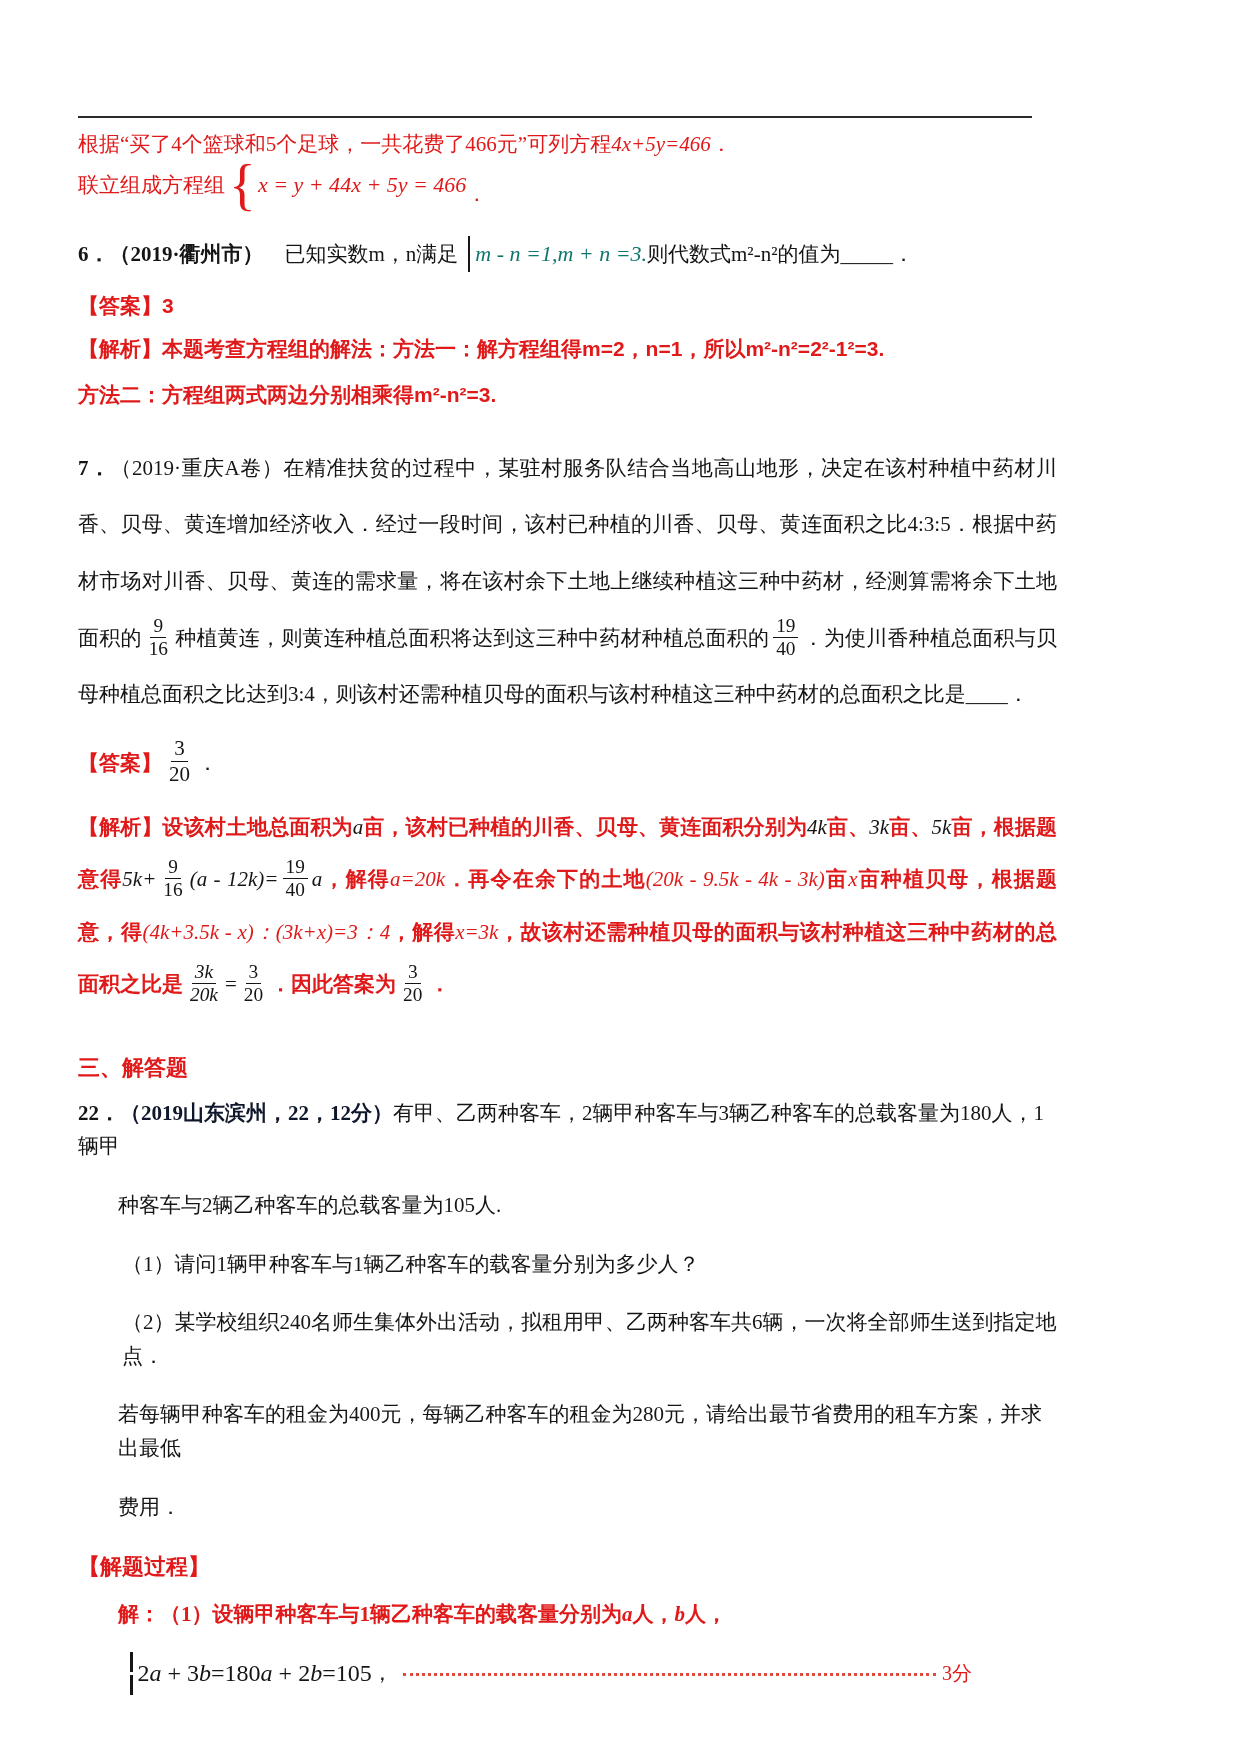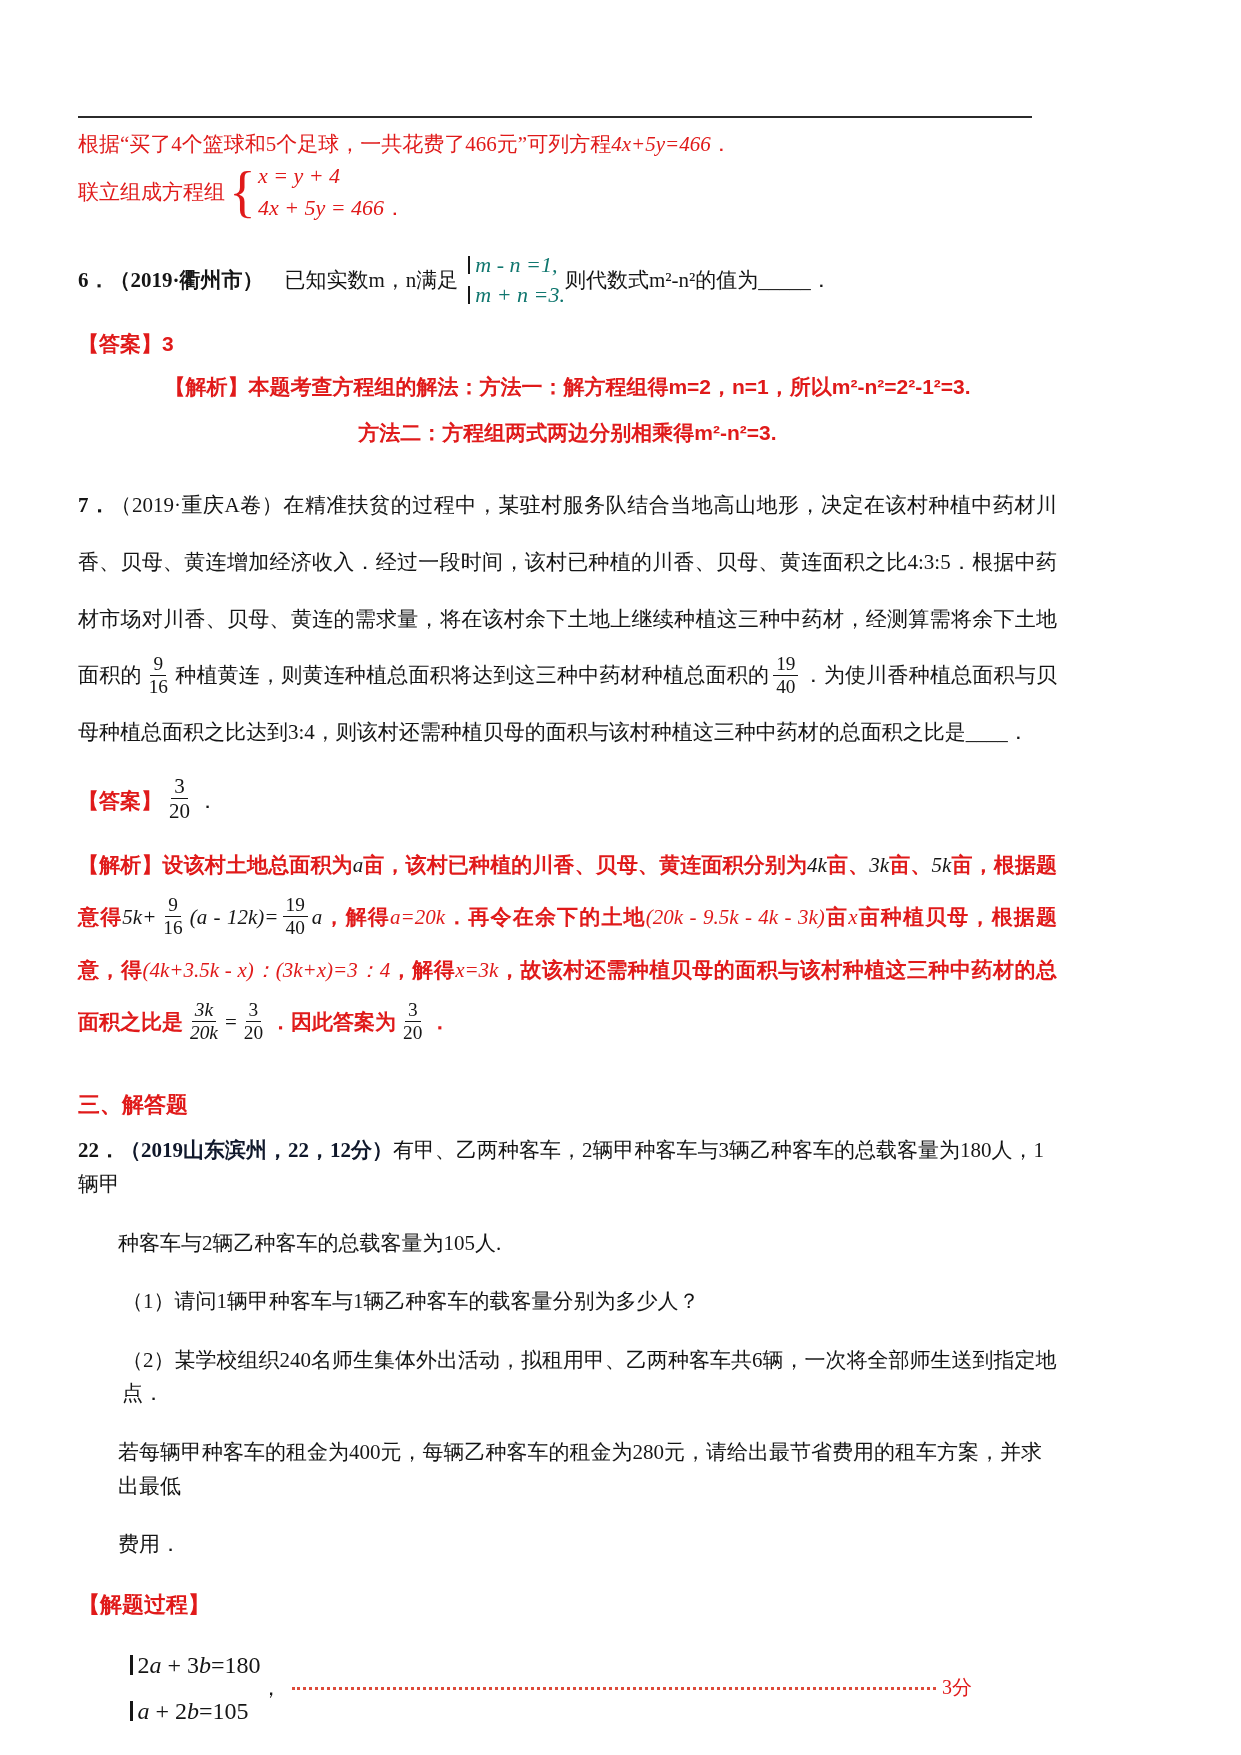--- a/index.html
+++ b/index.html
@@ -14,29 +14,29 @@
     font-size:21px;
     color:#151515;
   }
   .top-rule{margin-top:116px;width:954px;border-top:2px solid #2b2b2b;}
   .line{margin-top:12px;}
   .row{display:flex;align-items:center;}
   .red-kai{color:#e01a1a;font-family:"Liberation Serif","DejaVu Serif",serif;}
   .red-bold{color:#e01a1a;font-weight:700;font-family:"Liberation Sans","DejaVu Sans",sans-serif;}
   .black{color:#151515;}
   .brace{font-size:56px;line-height:0.9;font-weight:400;margin:0 2px 0 4px;}
-  .stack{display:inline-flex;flex-direction:column;align-items:flex-start;}
+  .stack{display:inline-flex;flex-direction:row;align-items:flex-start;}
   .stack .eq{font-style:italic;line-height:32px;font-size:22px;white-space:pre;}
   .period-bottom{align-self:flex-end;padding-bottom:2px;}
   .ticks{display:inline-flex;flex-direction:column;justify-content:space-around;align-self:stretch;margin:0 5px 0 10px;}
   .tick{width:2px;height:18px;background:#161616;}
   .q6row{margin-top:26px;}
   .q6row .stack .eq{color:#0f766e;line-height:30px;}
   .ans1{margin-top:20px;}
-  .ana{line-height:1.6;text-align:center;}
+  .ana{line-height:1.6;}
   .q7p{margin-top:28px;line-height:2.7;text-align:justify;}
   .ans2{margin-top:4px;min-height:72px;}
   .anaq7{margin-top:2px;line-height:2.45;text-align:justify;}
   .sec3{margin-top:42px;font-size:22px;}
   .q22{margin-top:14px;}
   .q22 .ln{line-height:1.6;margin-bottom:25px;}
   .ind40{margin-left:40px;}
   .ind44{margin-left:44px;}
   .label-process{margin-top:28px;font-size:22px;}
   .sol-line{margin-top:18px;margin-left:40px;color:#e01a1a;font-family:"Liberation Serif","DejaVu Serif",serif;font-weight:700;}
@@ -138,20 +138,21 @@
     <div class="ln"><span class="s-b">22．</span><span class="s-p">（2019山东滨州，22，12分）</span><span>有甲、乙两种客车，2辆甲种客车与3辆乙种客车的总载客量为180人，1辆甲</span></div>
     <div class="ln ind40">种客车与2辆乙种客车的总载客量为105人.</div>
     <div class="ln ind44">（1）请问1辆甲种客车与1辆乙种客车的载客量分别为多少人？</div>
     <div class="ln ind44">（2）某学校组织240名师生集体外出活动，拟租用甲、乙两种客车共6辆，一次将全部师生送到指定地点．</div>
     <div class="ln ind40">若每辆甲种客车的租金为400元，每辆乙种客车的租金为280元，请给出最节省费用的租车方案，并求出最低</div>
     <div class="ln ind40">费用．</div>
   </div>
 
   <div class="label-process red-bold">【解题过程】</div>
 
+  <div class="sol-line"><span>解：（1）设辆甲种客车与1辆乙种客车的载客量分别为</span><span class="s-i">a</span><span>人，</span><span class="s-i">b</span><span>人，</span></div>
 
   <div class="row sys2">
     <span class="ticks">
         <span class="tick"></span>
         <span class="tick"></span>
       </span>
     <span class="stack">
       <span class="eq"><span>2</span><span class="s-i">a</span><span> + 3</span><span class="s-i">b</span><span>=180</span></span>
       <span class="eq"><span class="s-i">a</span><span> + 2</span><span class="s-i">b</span><span>=105</span></span>
     </span>

